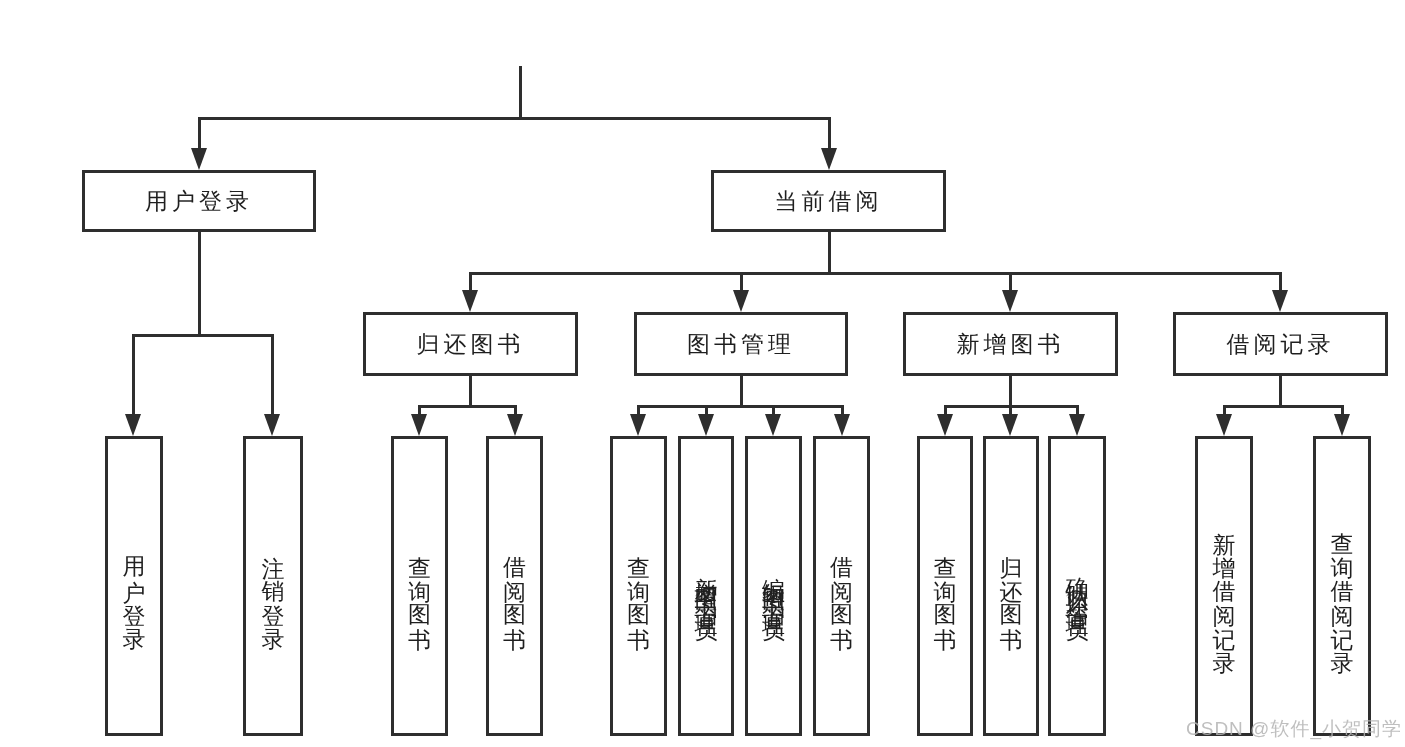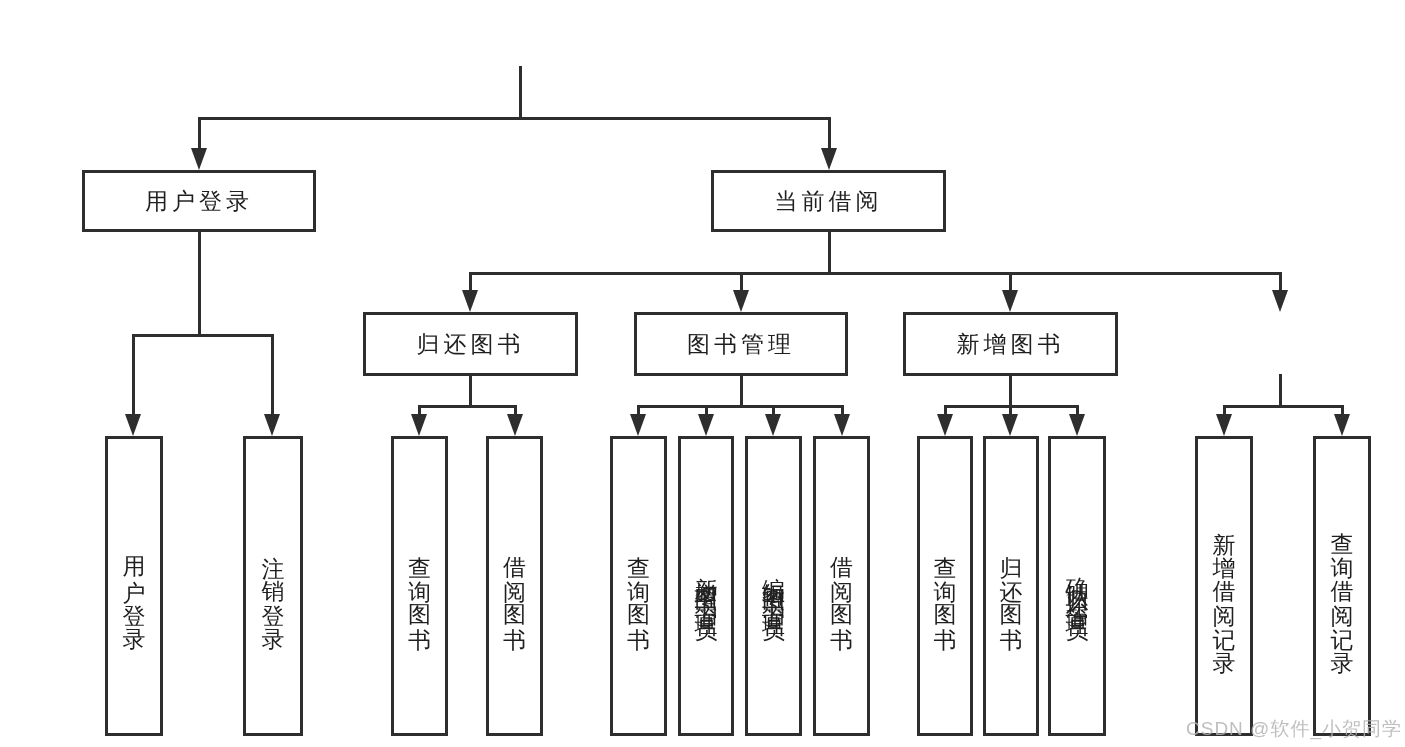--- a/index.html
+++ b/index.html
@@ -91,20 +91,23 @@
 
   <div class="box hbox" style="left:363px;top:312px;width:215px;height:64px">
     <span>归还图书</span>
   </div>
   <div class="box hbox" style="left:634px;top:312px;width:214px;height:64px">
     <span>图书管理</span>
   </div>
   <div class="box hbox" style="left:903px;top:312px;width:215px;height:64px">
     <span>新增图书</span>
   </div>
+  <div class="box hbox" style="left:1173px;top:312px;width:215px;height:64px">
+    <span>借阅记录</span>
+  </div>
 
   <div class="vl" style="left:469px;top:374px;height:34px"></div>
   <div class="hl" style="left:418px;top:405px;width:99px"></div>
   <div class="vl" style="left:418px;top:405px;height:12px"></div>
   <div class="arrow" style="left:411px;top:414px"></div>
   <div class="vl" style="left:514px;top:405px;height:12px"></div>
   <div class="arrow" style="left:507px;top:414px"></div>
 
   <div class="vl" style="left:740px;top:374px;height:34px"></div>
   <div class="hl" style="left:637px;top:405px;width:207px"></div>

